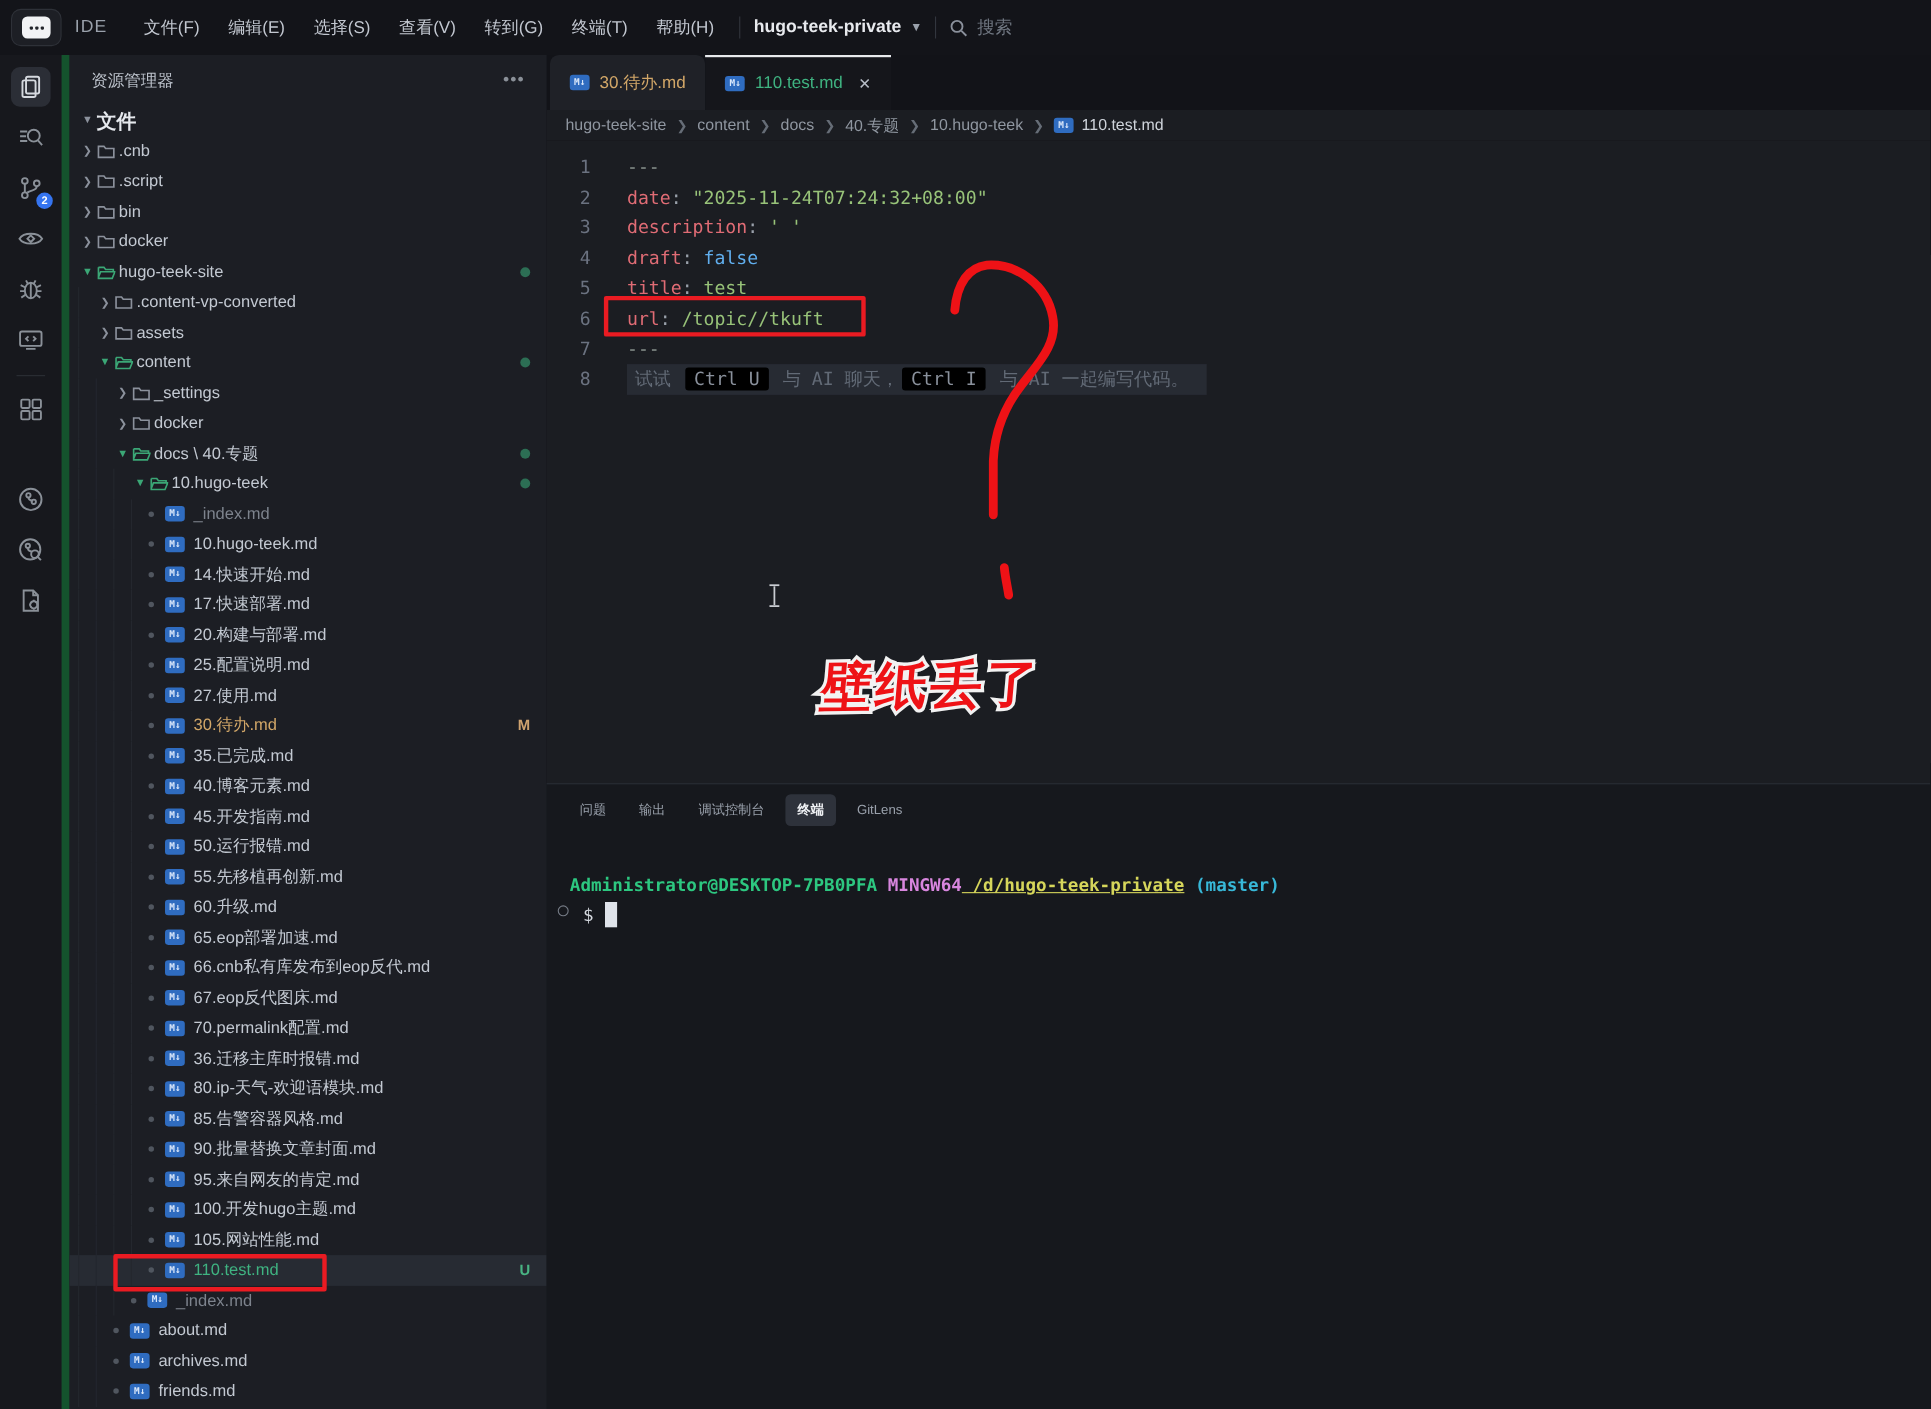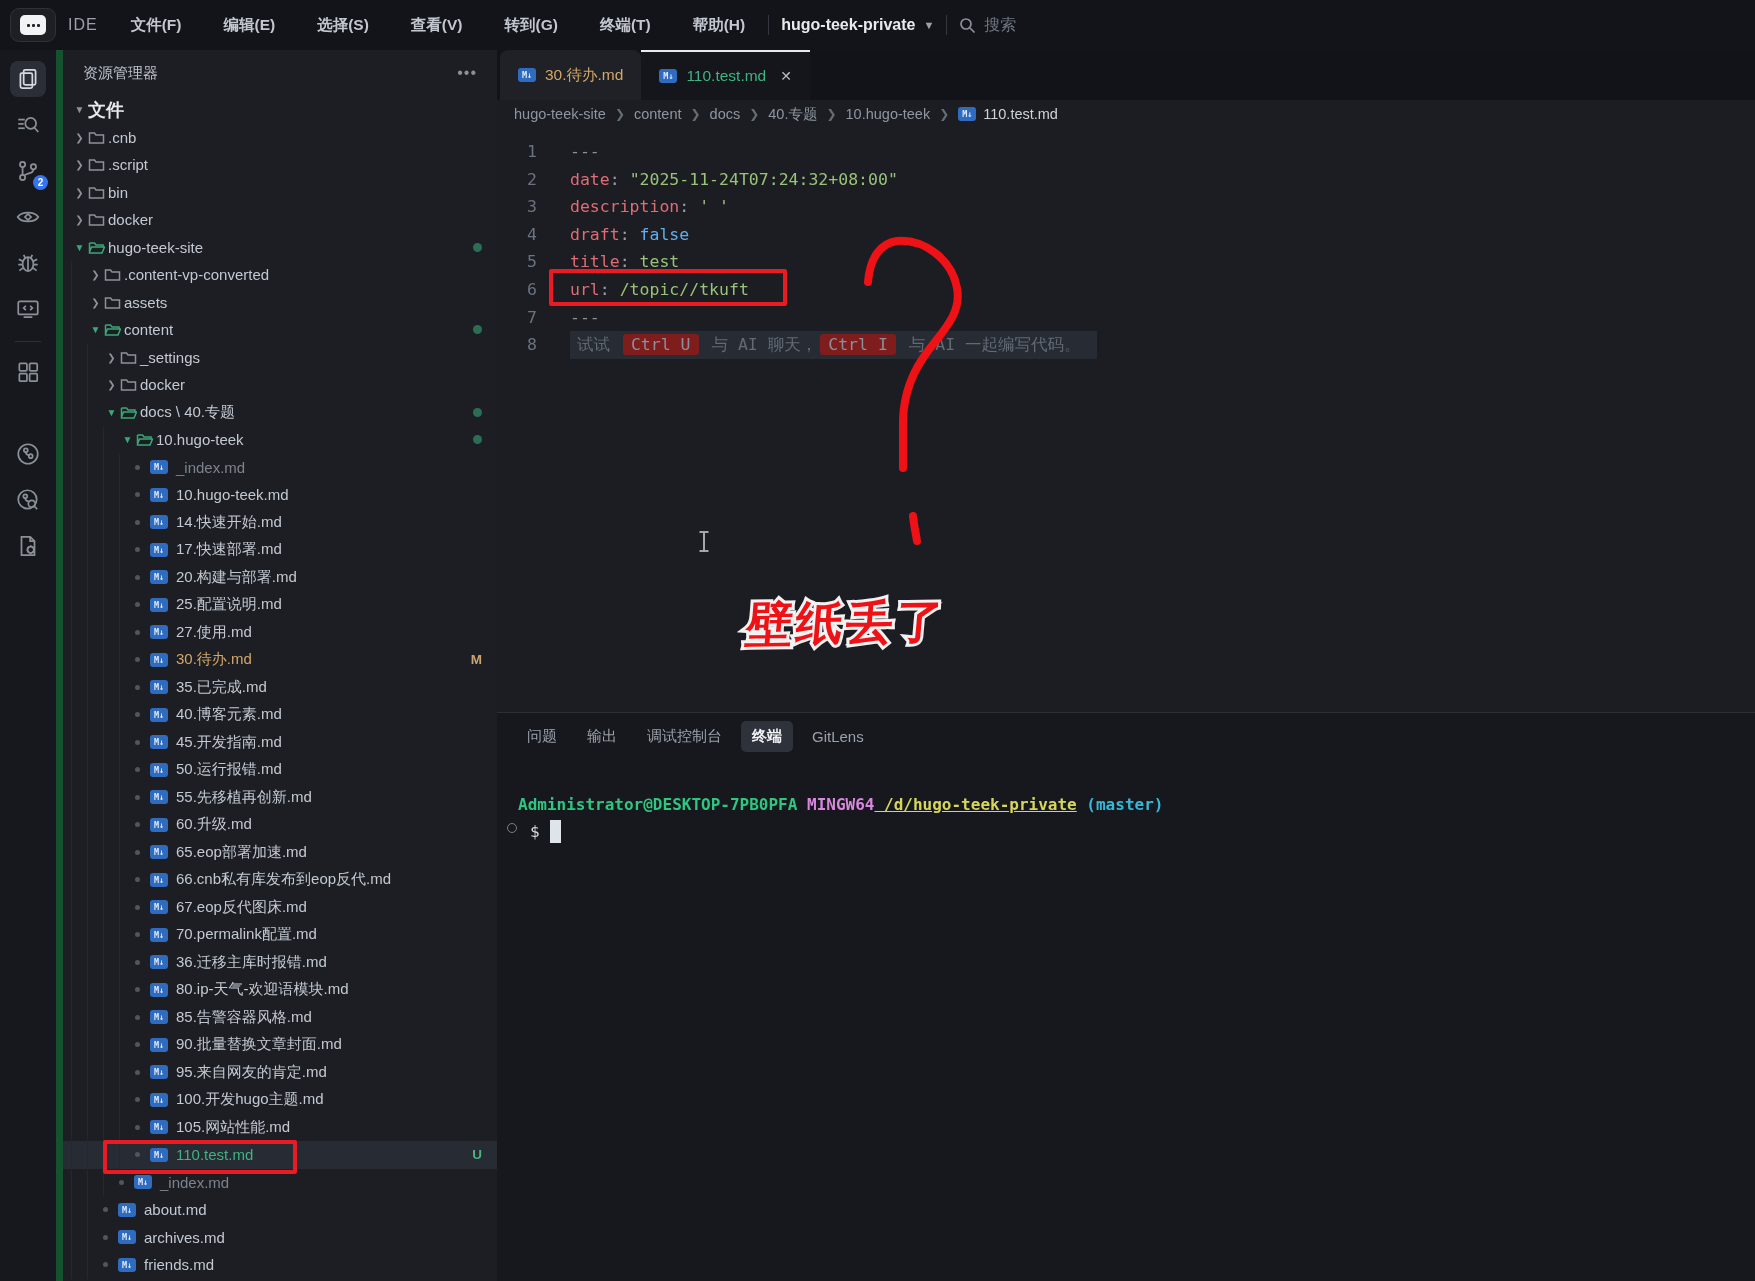--- a/index.html
+++ b/index.html
@@ -9,21 +9,21 @@
 
   
   #titlebar { position:absolute; top:0; left:0; width:1755px; height:50px;
     background:#131419; display:flex; align-items:center; z-index:6; }
   .logo-box { width:46px; height:34px; margin-left:10px; border:1px solid #2e3138;
     background:#1d1f25; border-radius:9px; display:flex; align-items:center; justify-content:center; }
   .logo-inner { width:26px; height:20px; background:#f2f3f5; border-radius:5px;
     display:flex; align-items:center; justify-content:center; gap:2px; }
   .logo-inner i { width:3px; height:3px; background:#23252b; border-radius:1px; display:block; }
   .ide-label { color:#9aa1ab; font-size:16px; margin-left:12px; letter-spacing:1px; }
-  #menus { display:flex; margin-left:22px; gap:20px;font-weight:bold; }
+  #menus { display:flex; margin-left:22px; gap:4px; }
   .menu-item { color:#c2c7d0; font-size:15.5px; padding:6px 11px; border-radius:5px; white-space:nowrap; }
   .tb-divider { width:1px; height:20px; background:#32363e; margin:0 12px; }
   .project-name { color:#e8eaee; font-weight:bold; font-size:16px; }
   .chevron-down { color:#9aa1ab; font-size:11px; margin-left:8px; }
   #tb-search { display:flex; align-items:center; gap:8px; color:#6f7680; font-size:16px; }
 
   
   #activitybar { position:absolute; top:50px; left:0; width:56px; height:1231px;
     background:#17181d; display:flex; flex-direction:column; align-items:center; padding-top:11px; }
   .act-item { width:36px; height:36px; border-radius:8px; display:flex; align-items:center;
@@ -78,27 +78,27 @@
   #breadcrumb .last { color:#ced3da; display:flex; align-items:center; }
   #breadcrumb .md-ico { margin-right:7px; }
   #codearea { position:relative; height:584px; background:#1b1d22; padding-top:10px;
     font-family:"DejaVu Sans Mono", monospace; font-size:16.5px; }
   .cl { display:flex; height:27.6px; line-height:27.6px; }
   .ln { width:40px; text-align:right; color:#6b7280; flex:0 0 auto; }
   .lc { margin-left:33px; white-space:pre; color:#abb2bf; }
   .tk-meta { color:#8a948f; } .tk-key { color:#e06c75; } .tk-pn { color:#9aa1ab; }
   .tk-str { color:#98c379; } .tk-bool { color:#61afef;margin-top:12px; }
   .ghostwrap { background:#272b33; display:inline-block; padding:0 16px 0 7px; color:#626a76; }
-  .chip { background:#7f1d1d; border-radius:3px; padding:1px 8px; margin:0 3px; color:#8a919c; }
+  .chip { background:#000000; border-radius:3px; padding:1px 8px; margin:0 3px; color:#8a919c; }
 
   
   #panel { position:absolute; left:497px; right:0; bottom:0; height:569px;
     background:#16181d; border-top:1px solid #2a2e36; }
   #panel-tabs { display:flex; align-items:center; height:46px; padding-left:19px; gap:8px;
-    font-size:15px; color:#9aa1ac; }
+    font-size:12px; color:#9aa1ac; }
   .ptab { padding:6px 11px; border-radius:5px; white-space:nowrap; }
   .ptab.active { background:#2e323b; color:#f0f2f5; font-weight:bold; }
   #terminal { position:relative; margin-top:32px; font-family:"DejaVu Sans Mono", monospace;
     font-size:16px; line-height:27px; }
   #term-line1 { padding-left:21px; font-weight:bold; white-space:pre; }
   #term-line2 { padding-left:33px; color:#d4d8de; display:flex; align-items:center; }
   #term-circle { position:absolute; left:10px; top:32px; width:10px; height:10px;
     border:1.5px solid #767c86; border-radius:50%; }
   #term-cursor { width:11px; height:23px; background:#dfe3ea; margin-left:10px; }
 

